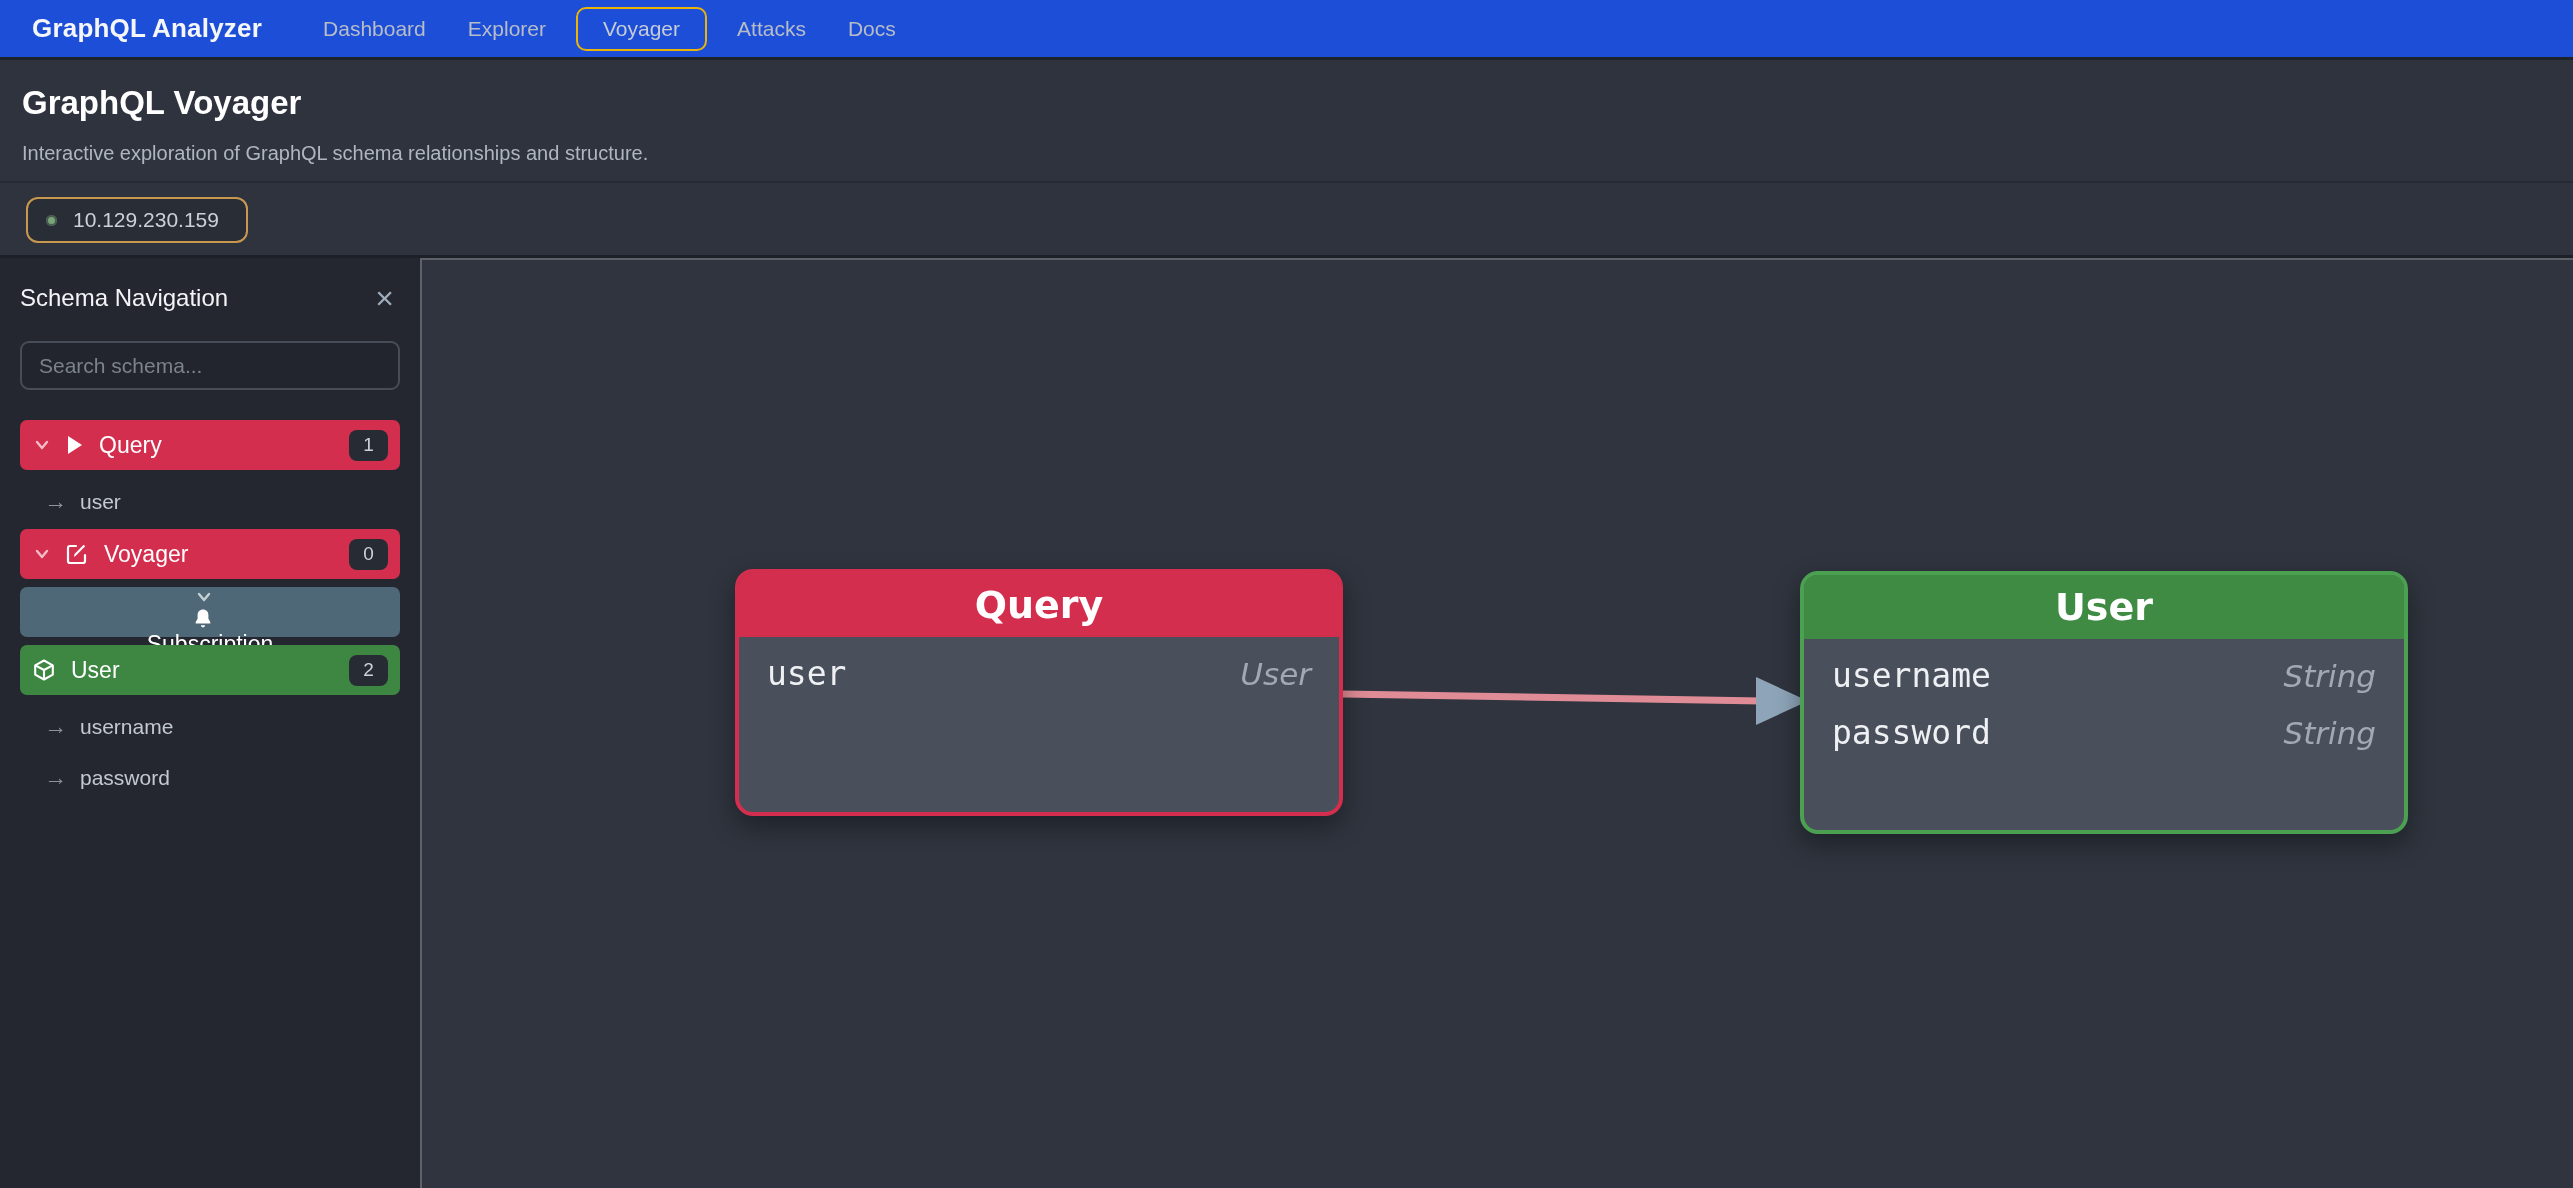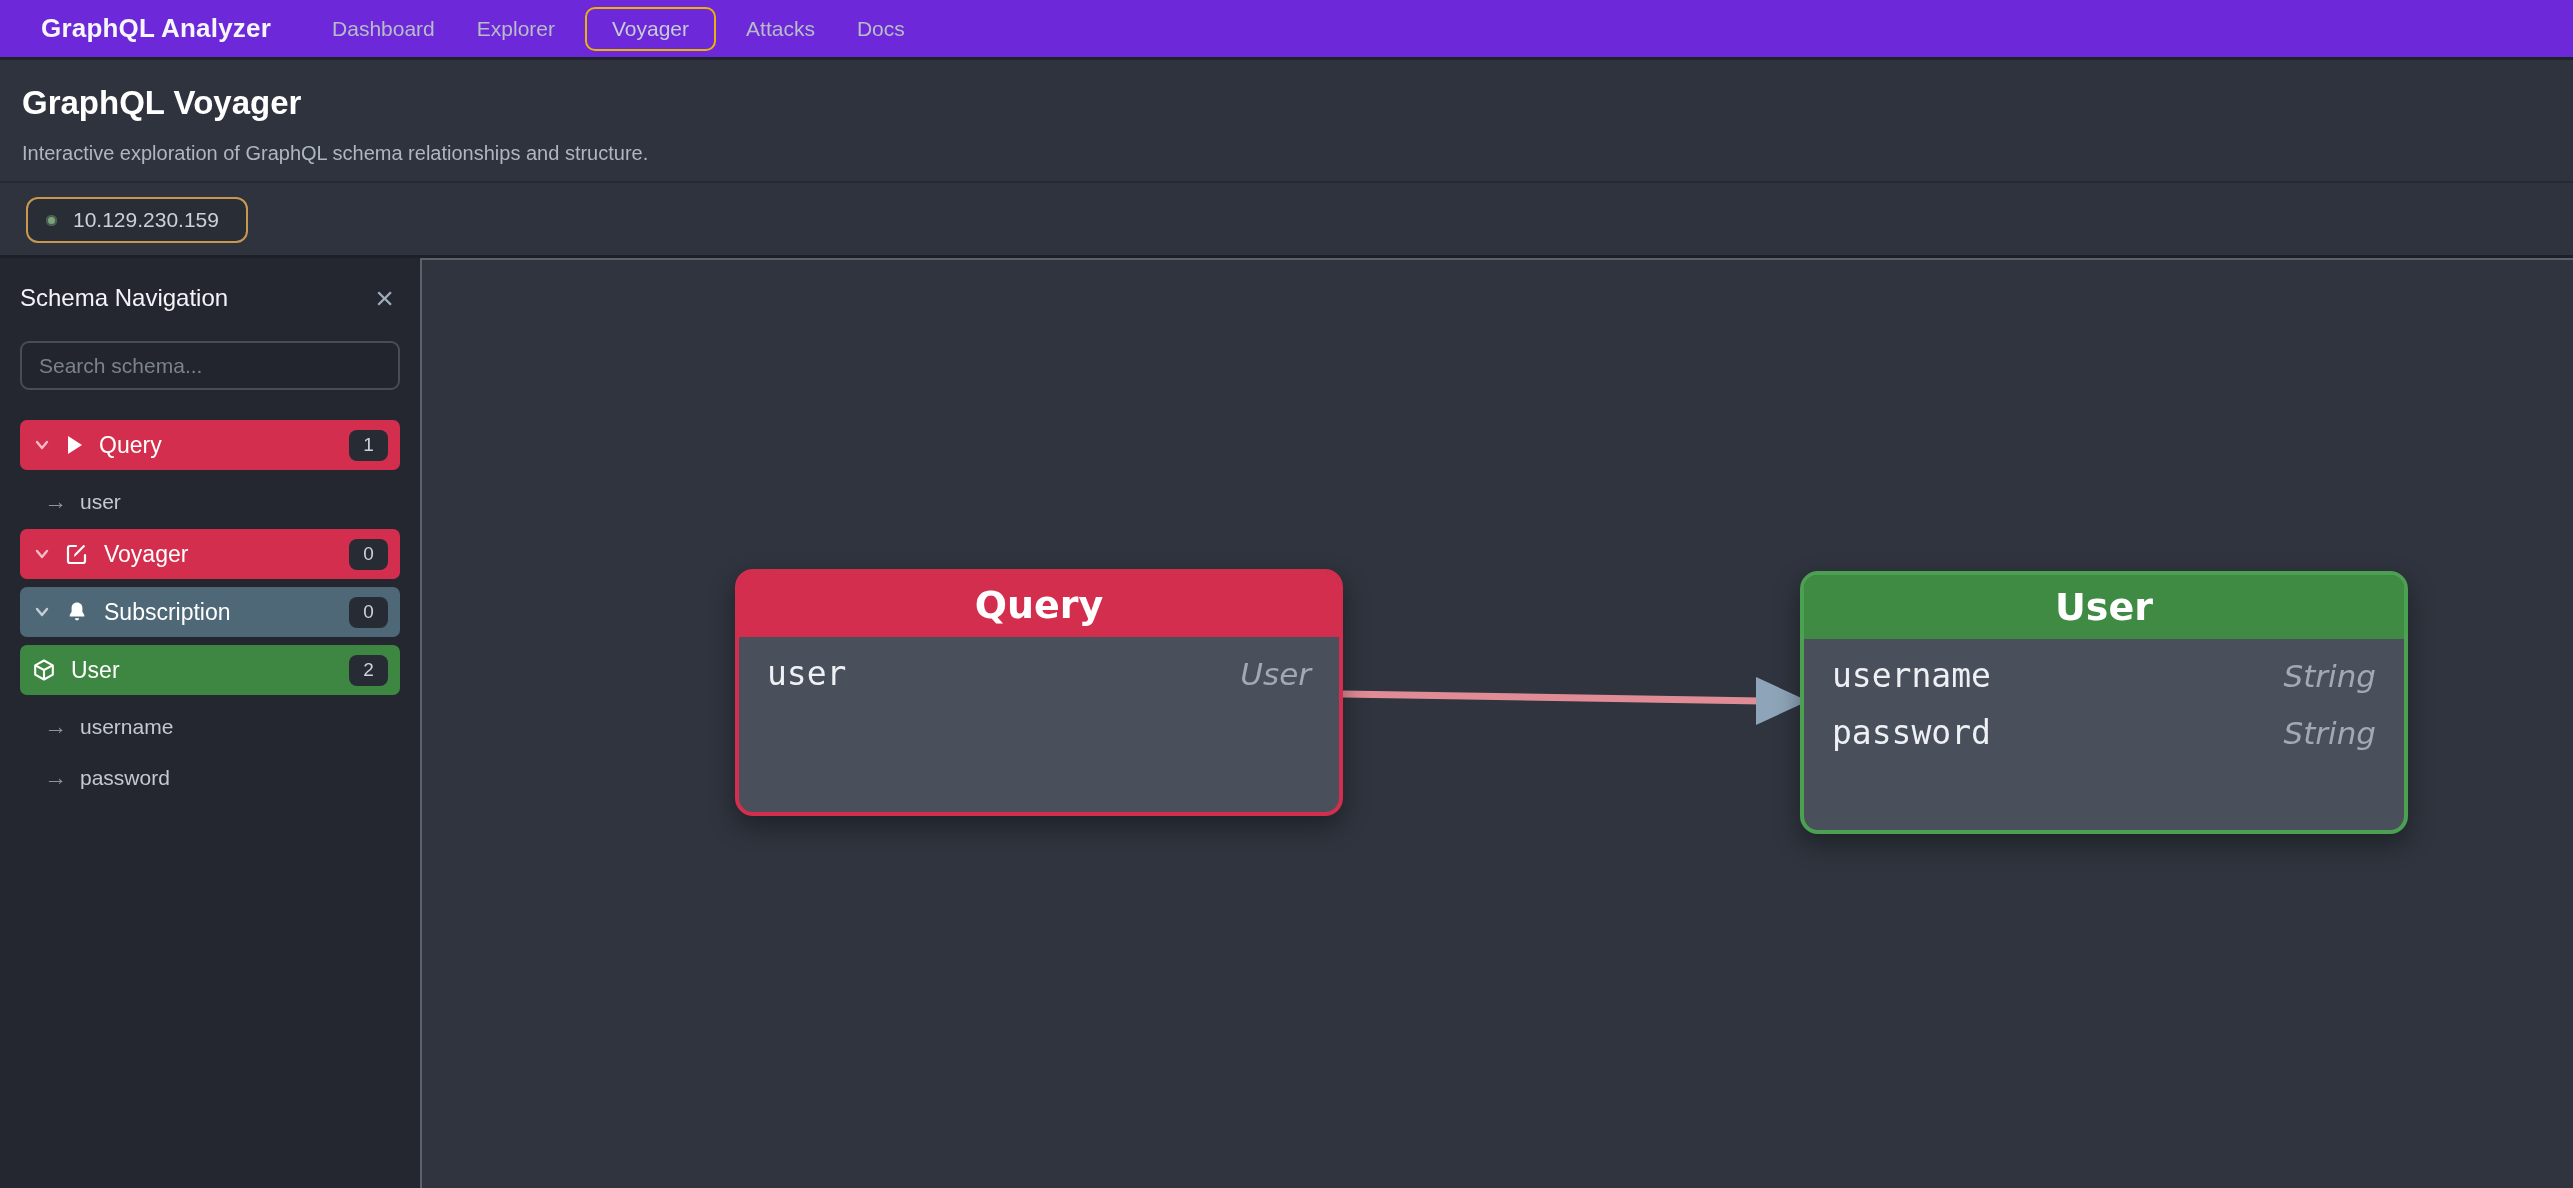--- a/index.html
+++ b/index.html
@@ -8,22 +8,22 @@
     width:2573px; height:1188px; overflow:hidden;
     background:#2f343e;
     font-family:"Liberation Sans", sans-serif;
     display:flex; flex-direction:column;
     color:#e8eaee;
   }
 
   
   .navbar {
     height:60px; flex:0 0 auto;
-    background:#6d28d9; border-bottom:3px solid #1e222a;
-    display:flex; align-items:center; padding:0 41px;
+    background:#1d4ed8; border-bottom:3px solid #1e222a;
+    display:flex; align-items:center; padding:0 32px;
   }
   .brand { font-size:26px; font-weight:bold; color:#f4f6f9; margin-right:40px; letter-spacing:.2px; }
   .nav-item {
     color:#b7bdc7; font-size:21px; margin:0 21px; cursor:pointer; white-space:nowrap;
   }
   .nav-item.active {
     border:2px solid #eab308; border-radius:10px; padding:8px 25px; margin:0 9px;
     color:#c6ccd6; background:transparent;text-align:right;
   }
 
@@ -63,21 +63,21 @@
     font-family:"Liberation Sans", sans-serif; outline:none;
   }
   .sb-search input::placeholder { color:#7b828c; }
 
   .tree { margin-top:30px; display:flex; flex-direction:column; }
   .trow {
     height:50px; border-radius:7px; display:flex; align-items:center;
     padding:0 12px; color:#ffffff; font-size:23px; cursor:pointer; margin-bottom:8px;
   }
   .trow.query, .trow.mutation { background:#d42e4e; }
-  .trow.subscription { background:#4e6877; }
+  .trow.subscription { background:#4e6877;flex-direction:column; }
   .trow.type { background:#3e8743; }
   .trow .chev { display:flex; margin-right:13px; opacity:.85; }
   .trow .ticon { display:flex; margin-right:15px; }
   .trow .tlabel { flex:1 1 auto; }
   .badge {
     background:#272b34; color:#ced3db; min-width:39px; height:31px;
     border-radius:8px; display:flex; align-items:center; justify-content:center;
     font-size:19px; padding:0 8px;
   }
   .tfield {

